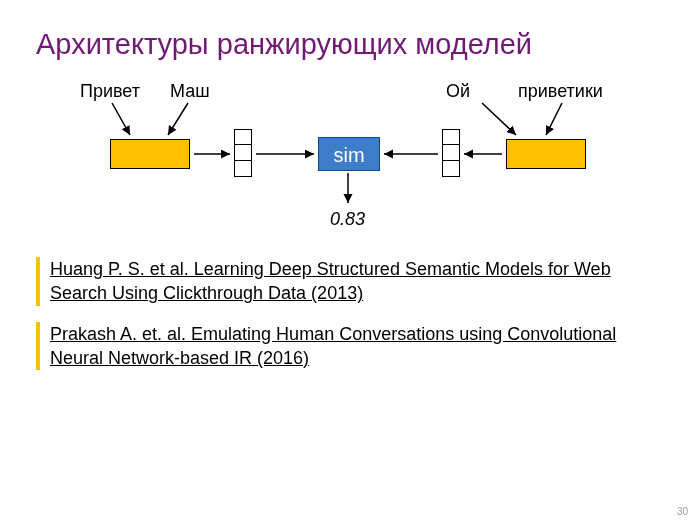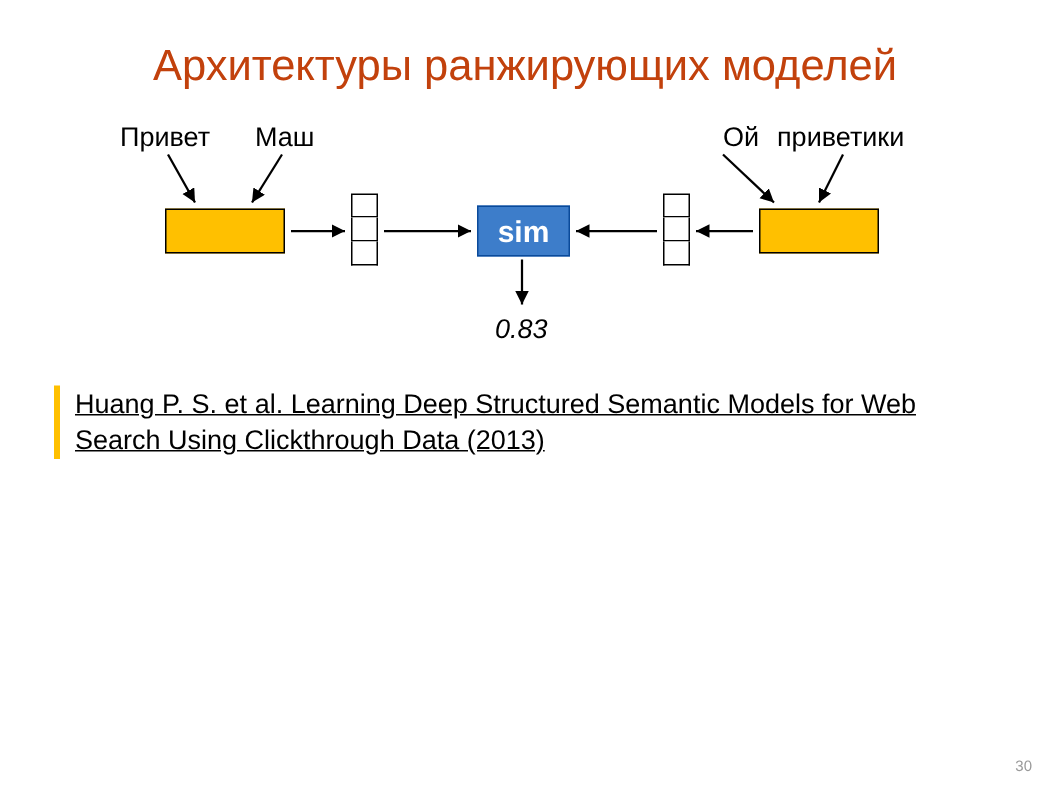--- a/index.html
+++ b/index.html
@@ -7,23 +7,22 @@
     width: 700px;
     height: 525px;
     font-family: Arial, Helvetica, sans-serif;
     background: #fff;
     position: relative;
     padding: 28px 36px;
   }
   .title {
     font-size: 29px;
     font-weight: 400;
-    color: #c2410c;
+    color: #701a75;
     margin-bottom: 18px;
-    text-align: center;
   }
   .diagram {
     position: relative;
     width: 560px;
     height: 160px;
     margin: 0 auto 18px auto;
   }
   .word {
     position: absolute;
     font-size: 18px;
@@ -56,21 +55,20 @@
     position: absolute;
     background: #3d7dca;
     color: #fff;
     font-size: 20px;
     text-align: center;
     line-height: 34px;
     width: 62px;
     height: 34px;
     top: 58px;
     border: 1px solid #0a4a9a;
-    font-weight: bold;
   }
   .out {
     position: absolute;
     font-size: 18px;
     color: #000;
     top: 130px;
     font-style: italic;
   }
   .refs {
     margin-top: 12px;
@@ -106,21 +104,21 @@
 </head>
 <body>
 
 <div class="title">Архитектуры ранжирующих моделей</div>
 
 <div class="diagram">
 
   <span class="word" style="left:10px">Привет</span>
   <span class="word" style="left:100px">Маш</span>
 
-  <span class="word" style="left:412px">Ой</span>
+  <span class="word" style="left:376px">Ой</span>
   <span class="word" style="left:448px">приветики</span>
 
   <svg class="arrow" style="left:0;top:0" width="560" height="160">
     <defs>
       <marker id="ah" markerWidth="8" markerHeight="8" refX="6" refY="3" orient="auto">
         <path d="M0,0 L6,3 L0,6 Z" fill="#000"></path>
       </marker>
     </defs>
 
     <line x1="42" y1="24" x2="60" y2="56" stroke="#000" stroke-width="1.5" marker-end="url(#ah)"></line>
@@ -157,15 +155,19 @@
   <div class="sim-box" style="left:248px">sim</div>
 
   <span class="out" style="left:260px">0.83</span>
 </div>
 
 <div class="refs">
   <div class="ref">
     <div class="bar"></div>
     <div class="txt">Huang P. S. et al. Learning Deep Structured Semantic Models for Web Search Using Clickthrough Data (2013)</div>
   </div>
+  <div class="ref">
+    <div class="bar"></div>
+    <div class="txt">Prakash A. et. al. Emulating Human Conversations using Convolutional Neural Network-based IR (2016)</div>
+  </div>
 </div>
 
 <div class="pagenum">30</div>
 
 </body></html>

